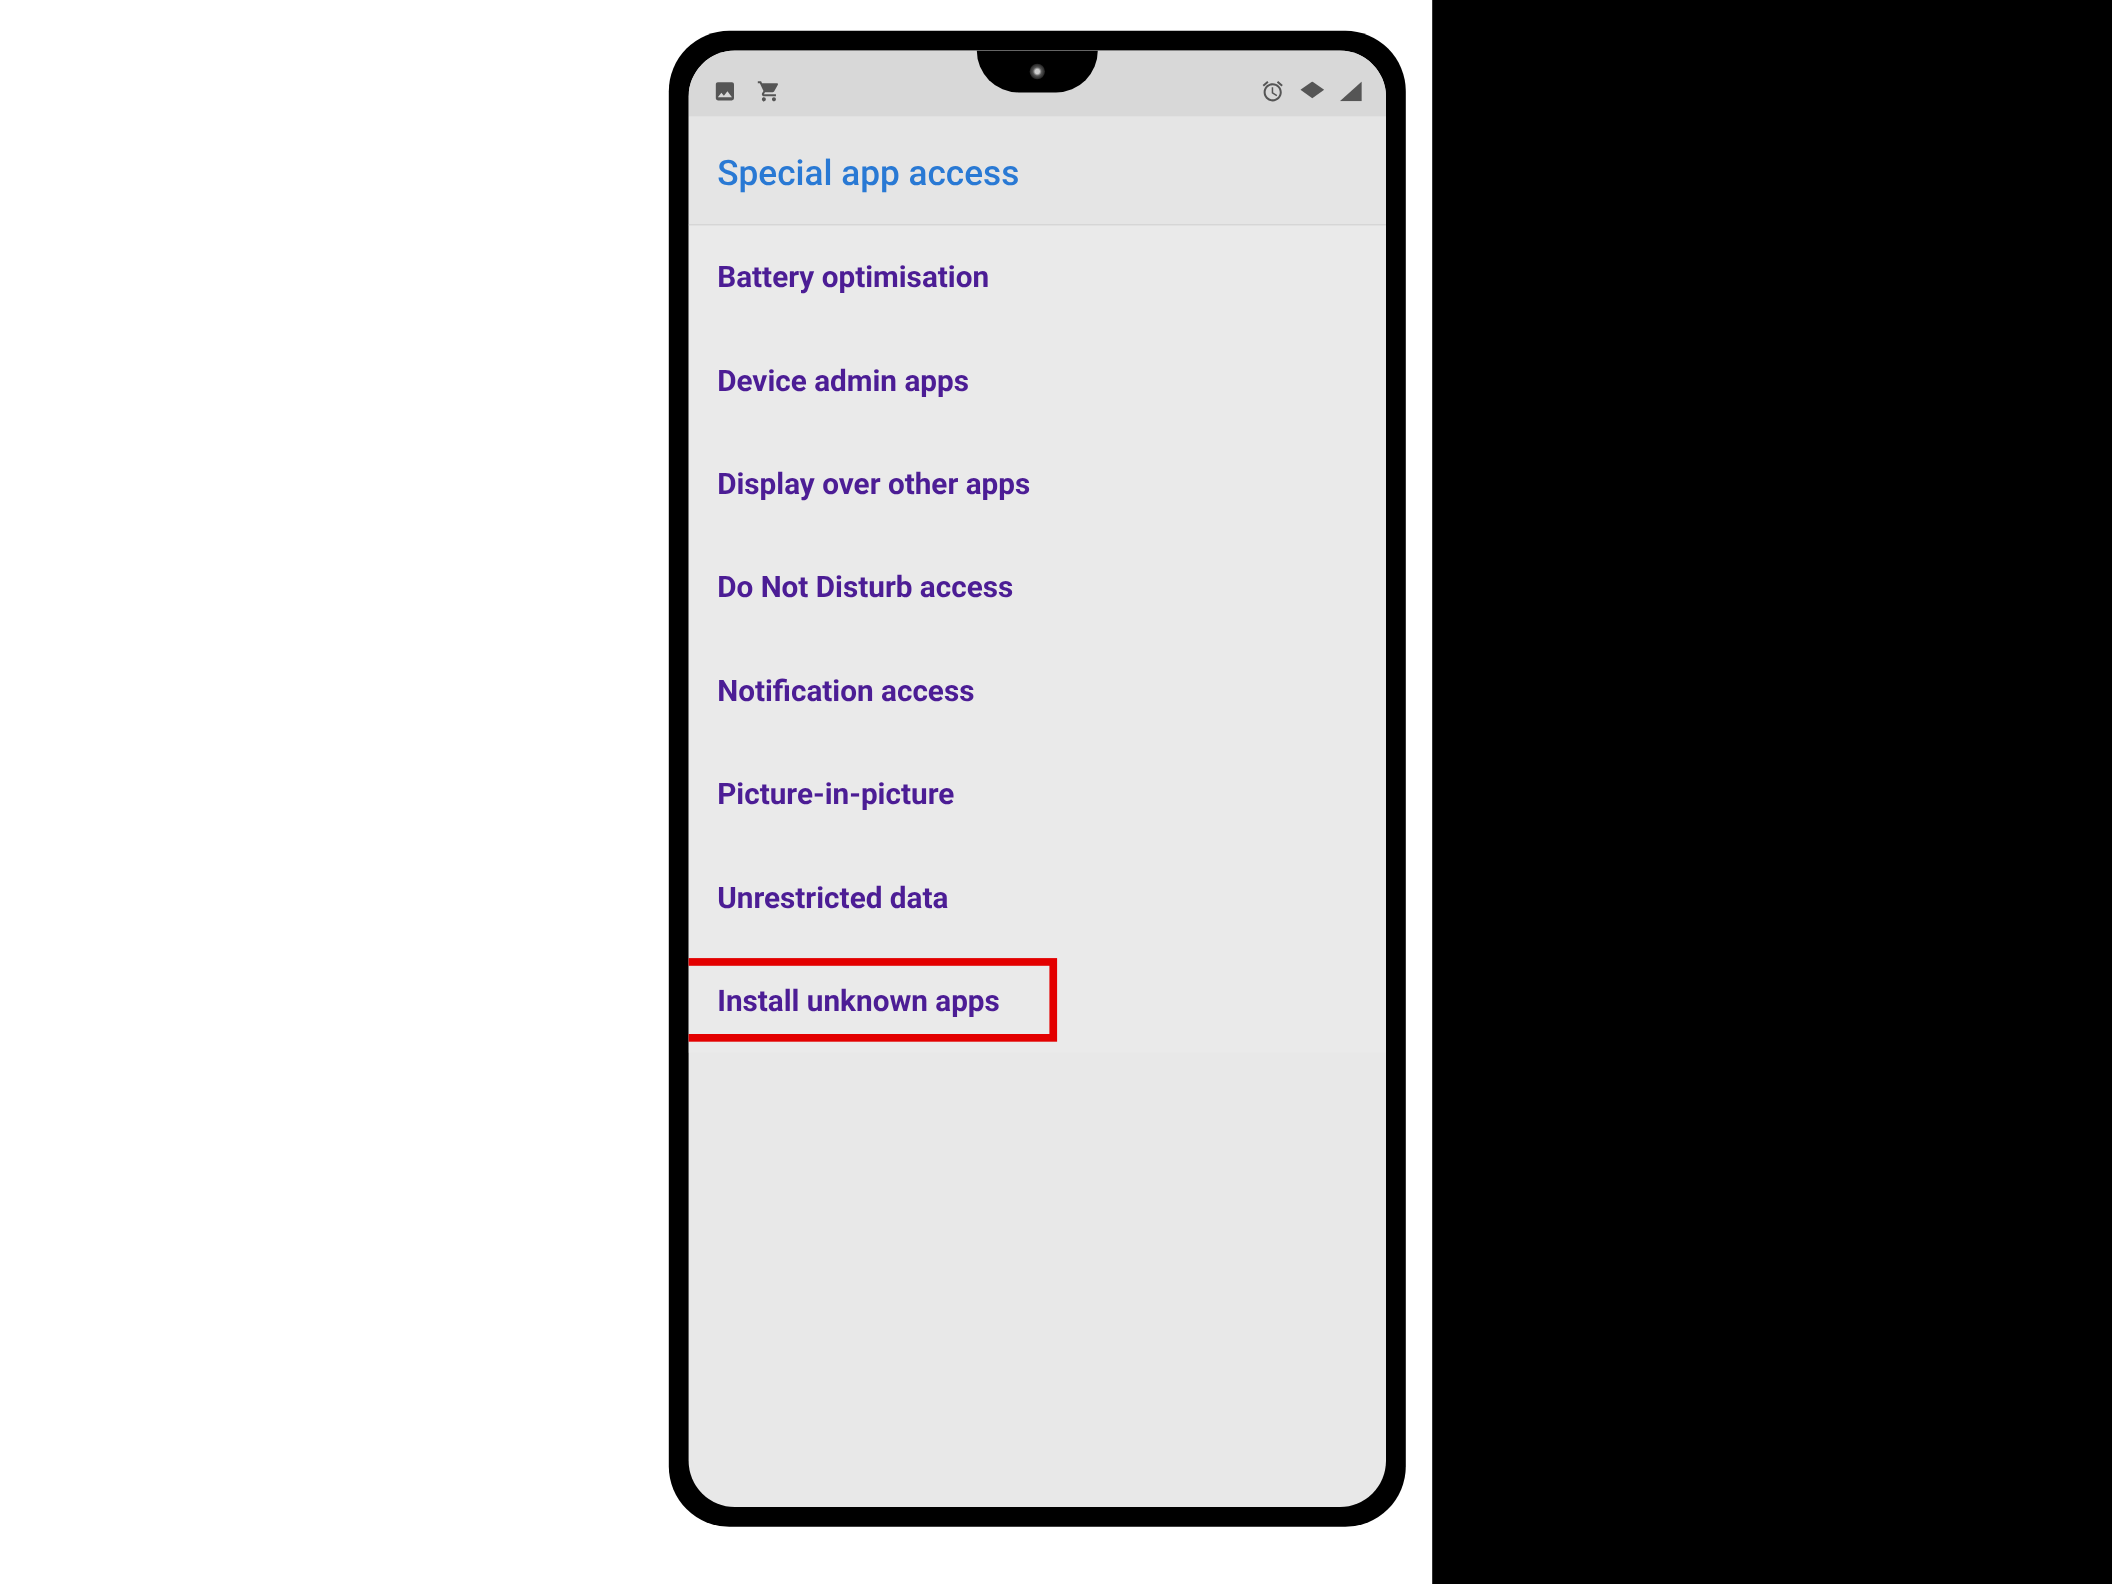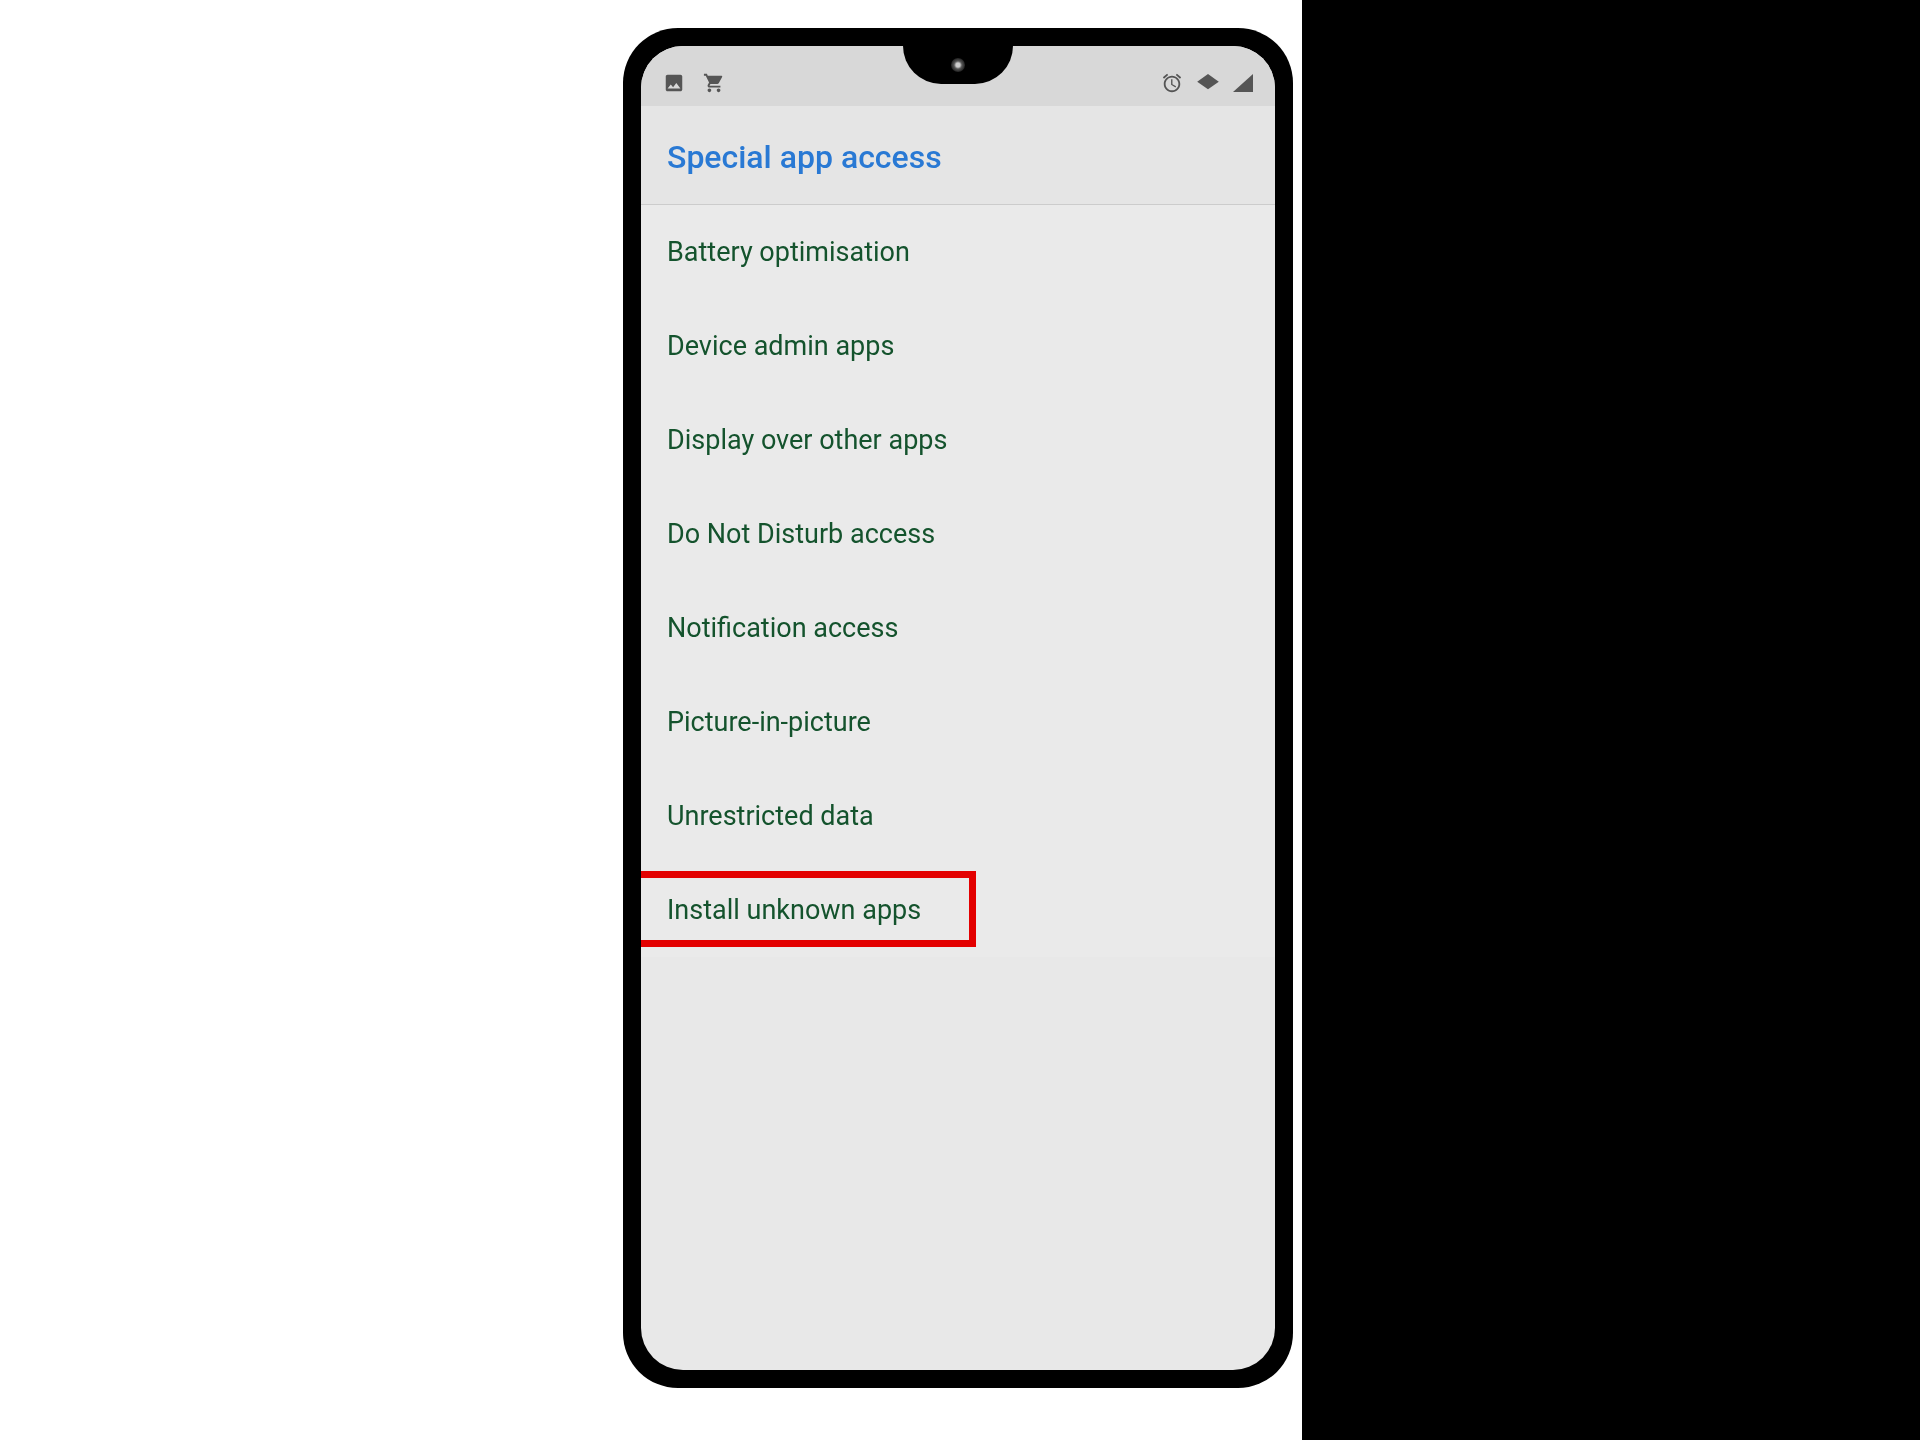--- a/index.html
+++ b/index.html
@@ -20,21 +20,21 @@
       position: absolute;
       left: 0;
       top: 0;
       width: 1302px;
       height: 1440px;
       background: #fff;
     }
     
     .phone-frame {
       position: absolute;
-      left: 623px;
+      left: 608px;
       top: 28px;
       width: 670px;
       height: 1360px;
       background: #000;
       border-radius: 55px;
       padding: 18px;
     }
     
     .phone-screen {
       width: 100%;
@@ -106,23 +106,24 @@
       font-weight: 500;
     }
     
     .settings-list {
       background: #eaeaea;
     }
     
     .list-item {
       padding: 31px 26px;
       font-size: 27px;
-      color: #14532d;
+      color: #4c1d95;
       cursor: pointer;
       position: relative;
+      font-weight: bold;
     }
     
     .highlight-box {
       position: absolute;
       border: 7px solid #e30000;
       pointer-events: none;
     }
   </style>
 </head>
 <body>

